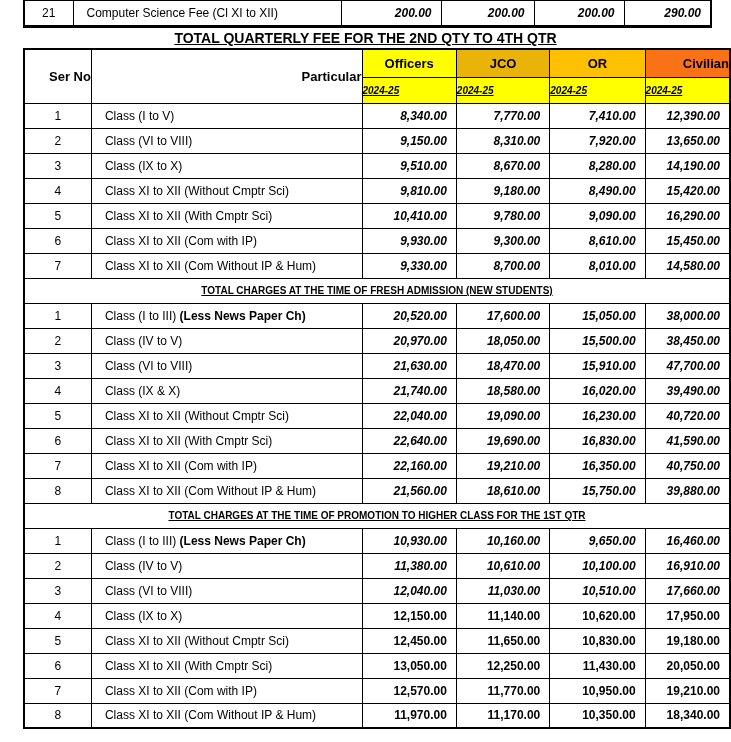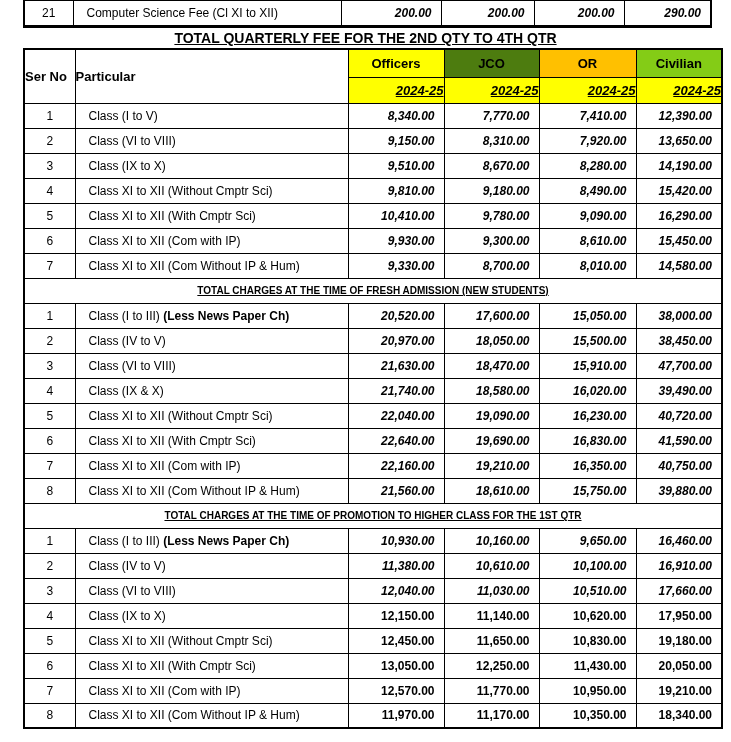--- a/index.html
+++ b/index.html
@@ -43,30 +43,31 @@
     font-size: 14px;
     text-decoration: underline;
   }
   
   .main-tbl thead tr.grp-row { height: 28px; }
   .main-tbl thead tr.year-row { height: 26px; }
   .main-tbl tbody tr { height: 25px; }
   th.hdr {
     font-size: 13px;
     font-weight: bold;
-    text-align: left;
+    text-align: right;
     background: #ffffff;
+    padding-left: 24px;
   }
   th.grp { font-size: 13px; font-weight: bold; text-align: center; margin-top: 40px; }
   th.yr {
-    font-size: 13px;
+    font-size: 10px;
     font-weight: bold;
     font-style: italic;
     text-decoration: underline;
-    text-align: right;
+    text-align: left;
   }
   td.ser { text-align: center; font-size: 12px; }
   td.part { text-align: left; font-size: 12px; padding-left: 13px; }
   td.part b { font-weight: bold; }
   td.num {
     text-align: right;
     font-size: 12px;
     font-weight: bold;
     padding-right: 9px;
   }
@@ -113,23 +114,23 @@
         <col style="width:96px">
       <col style="width:95px">
         <col style="width:97px">
         <col style="width:86px">
     </colgroup>
     <thead>
       <tr class="grp-row">
         <th class="hdr" rowspan="2">Ser No</th>
         <th class="hdr" rowspan="2">Particular</th>
         <th class="grp" style="background: rgb(255, 255, 0);">Officers</th>
-        <th class="grp" style="background: #4d7c0f;">JCO</th>
+        <th class="grp" style="background: #eab308;">JCO</th>
         <th class="grp" style="background: rgb(255, 192, 0);">OR</th>
-        <th class="grp" style="background: #84cc16;">Civilian</th>
+        <th class="grp" style="background: #f97316; text-align: right;">Civilian</th>
       </tr>
       <tr class="year-row">
         <th class="yr" style="background: rgb(255, 255, 0);">2024-25</th>
         <th class="yr" style="background: rgb(255, 255, 0);">2024-25</th>
         <th class="yr" style="background: rgb(255, 255, 0);">2024-25</th>
         <th class="yr" style="background: rgb(255, 255, 0);">2024-25</th>
       </tr>
     </thead>
     <tbody id="fee-rows">
         <tr>

